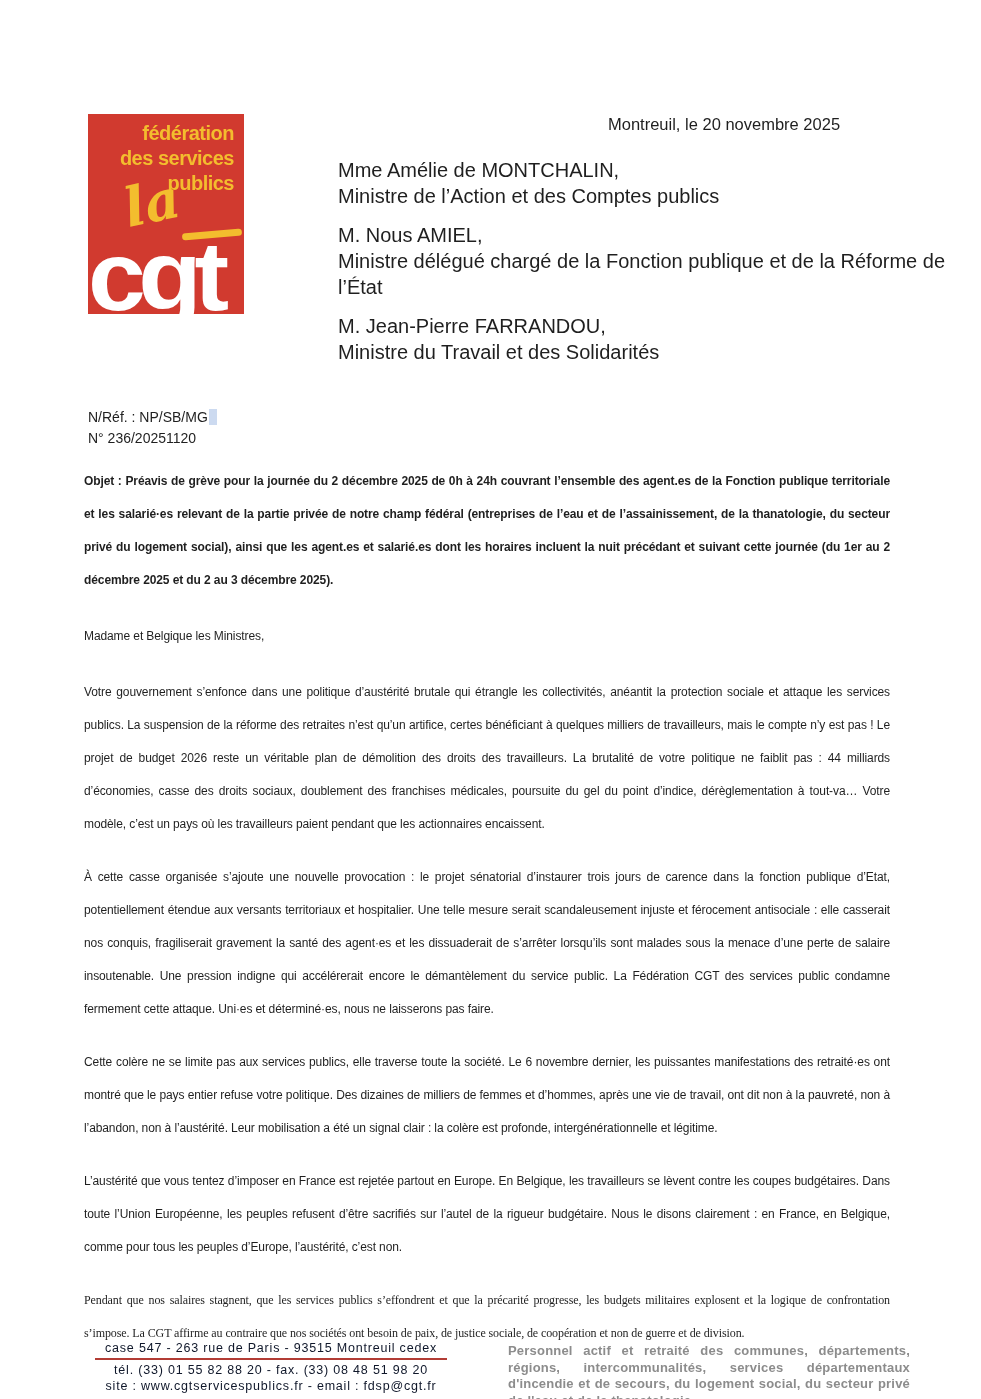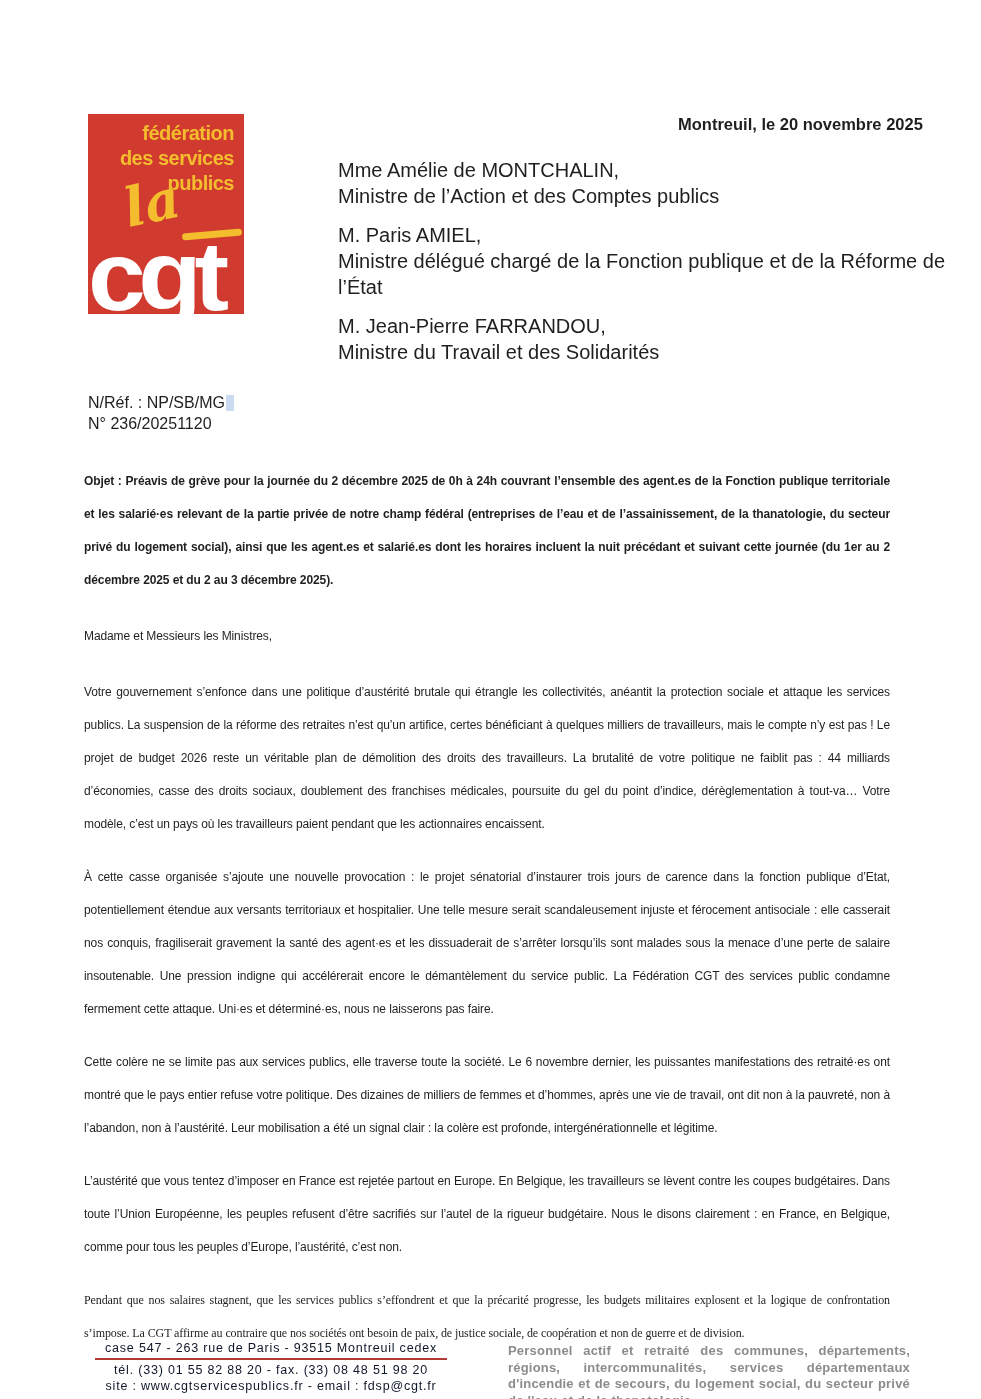--- a/index.html
+++ b/index.html
@@ -21,26 +21,26 @@
              font-size:54px; line-height:1; transform:rotate(-12deg); }
   .logo-swash { position:absolute; top:117px; left:94px; width:60px; height:7px;
                 background:var(--logo_yellow,#f3bd2e); border-radius:4px;
                 transform:rotate(-5deg); }
   .logo-cgt { position:absolute; left:0px; bottom:2px; color:#ffffff;
               font-weight:bold; font-size:98px; line-height:0.72;
               letter-spacing:-7px; transform:scaleX(1.06);
               transform-origin:bottom left; }
 
   
-  .dateline { position:absolute; top:71px; left:678px; font-size:16.5px;font-weight:bold; }
+  .dateline { position:absolute; top:71px; left:608px; font-size:16.5px; }
   .recipients { position:absolute; left:338px; top:113px; font-size:20px; line-height:26px; }
   .recipient-group { margin-bottom:13px; }
 
   
-  .refblock { position:absolute; left:88px; top:348px; font-size:16px; line-height:21px; }
+  .refblock { position:absolute; left:88px; top:363px; font-size:14px; line-height:21px; }
   .hl-caret { display:inline-block; width:8px; height:16px; margin-left:1px;
               background:var(--highlight,#ccdaf0); vertical-align:-3px; }
 
   
   .content { position:absolute; left:84px; top:421px; width:806px;
              font-size:12px; line-height:33px; letter-spacing:-0.1px; }
   .content p { margin:0 0 20px; text-align:justify; }
   .content p.objet { font-weight:bold; margin-bottom:23px; }
   .content p.salutation { text-align:left; margin-bottom:23px; }
   .content p.gap-lg { margin-top:8px; }
@@ -73,37 +73,37 @@
   </div>
 
   <div class="dateline">Montreuil, le 20 novembre 2025</div>
 
   <div class="recipients">
     <div class="recipient-group">
       <div>Mme Amélie de MONTCHALIN,</div>
       <div>Ministre de l’Action et des Comptes publics</div>
     </div>
     <div class="recipient-group">
-      <div>M. Paris AMIEL,</div>
+      <div>M. Nous AMIEL,</div>
       <div>Ministre délégué chargé de la Fonction publique et de la Réforme de l’État</div>
     </div>
     <div class="recipient-group">
       <div>M. Jean-Pierre FARRANDOU,</div>
       <div>Ministre du Travail et des Solidarités</div>
     </div>
   </div>
 
   <div class="refblock">
     <div><span>N/Réf. : NP/SB/MG</span><span class="hl-caret"></span></div>
     <div>N° 236/20251120</div>
   </div>
 
   <div class="content">
     <p class="objet">Objet : Préavis de grève pour la journée du 2 décembre 2025 de 0h à 24h couvrant l’ensemble des agent.es de la Fonction publique territoriale et les salarié·es relevant de la partie privée de notre champ fédéral (entreprises de l’eau et de l’assainissement, de la thanatologie, du secteur privé du logement social), ainsi que les agent.es et salarié.es dont les horaires incluent la nuit précédant et suivant cette journée (du 1er au 2 décembre 2025 et du 2 au 3 décembre 2025).</p>
-    <p class="salutation">Madame et Messieurs les Ministres,</p>
+    <p class="salutation">Madame et Belgique les Ministres,</p>
     <p>Votre gouvernement s’enfonce dans une politique d’austérité brutale qui étrangle les collectivités, anéantit la protection sociale et attaque les services publics. La suspension de la réforme des retraites n’est qu’un artifice, certes bénéficiant à quelques milliers de travailleurs, mais le compte n’y est pas ! Le projet de budget 2026 reste un véritable plan de démolition des droits des travailleurs. La brutalité de votre politique ne faiblit pas : 44 milliards d’économies, casse des droits sociaux, doublement des franchises médicales, poursuite du gel du point d’indice, dérèglementation à tout-va… Votre modèle, c’est un pays où les travailleurs paient pendant que les actionnaires encaissent.</p>
     <p>À cette casse organisée s’ajoute une nouvelle provocation : le projet sénatorial d’instaurer trois jours de carence dans la fonction publique d’Etat, potentiellement étendue aux versants territoriaux et hospitalier. Une telle mesure serait scandaleusement injuste et férocement antisociale : elle casserait nos conquis, fragiliserait gravement la santé des agent·es et les dissuaderait de s’arrêter lorsqu’ils sont malades sous la menace d’une perte de salaire insoutenable. Une pression indigne qui accélérerait encore le démantèlement du service public. La Fédération CGT des services public condamne fermement cette attaque. Uni·es et déterminé·es, nous ne laisserons pas faire.</p>
     <p>Cette colère ne se limite pas aux services publics, elle traverse toute la société. Le 6 novembre dernier, les puissantes manifestations des retraité·es ont montré que le pays entier refuse votre politique. Des dizaines de milliers de femmes et d’hommes, après une vie de travail, ont dit non à la pauvreté, non à l’abandon, non à l’austérité. Leur mobilisation a été un signal clair : la colère est profonde, intergénérationnelle et légitime.</p>
     <p class="gap-lg">L’austérité que vous tentez d’imposer en France est rejetée partout en Europe. En Belgique, les travailleurs se lèvent contre les coupes budgétaires. Dans toute l’Union Européenne, les peuples refusent d’être sacrifiés sur l’autel de la rigueur budgétaire. Nous le disons clairement : en France, en Belgique, comme pour tous les peuples d’Europe, l’austérité, c’est non.</p>
     <p>Pendant que nos salaires stagnent, que les services publics s’effondrent et que la précarité progresse, les budgets militaires explosent et la logique de confrontation s’impose. La CGT affirme au contraire que nos sociétés ont besoin de paix, de justice sociale, de coopération et non de guerre et de division.</p>
   </div>
 
   <div class="footer-left">
     <div>case 547 - 263 rue de Paris - 93515 Montreuil cedex</div>
     <div class="footer-rule"></div>

